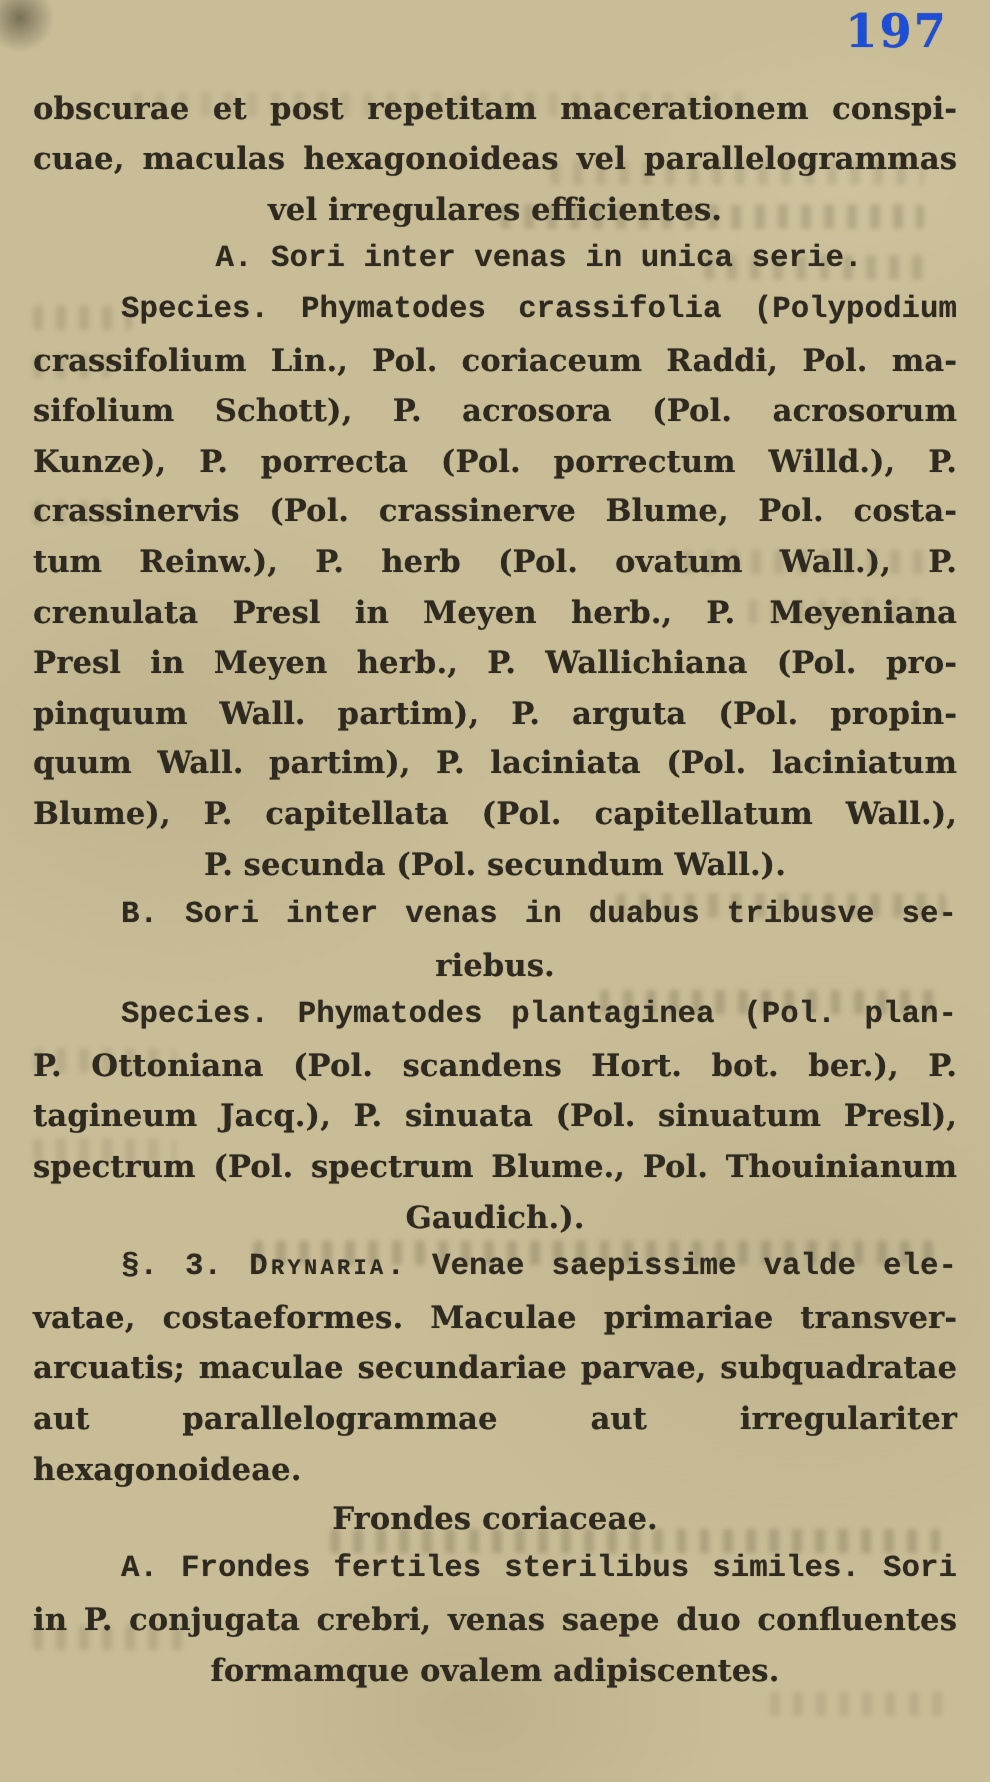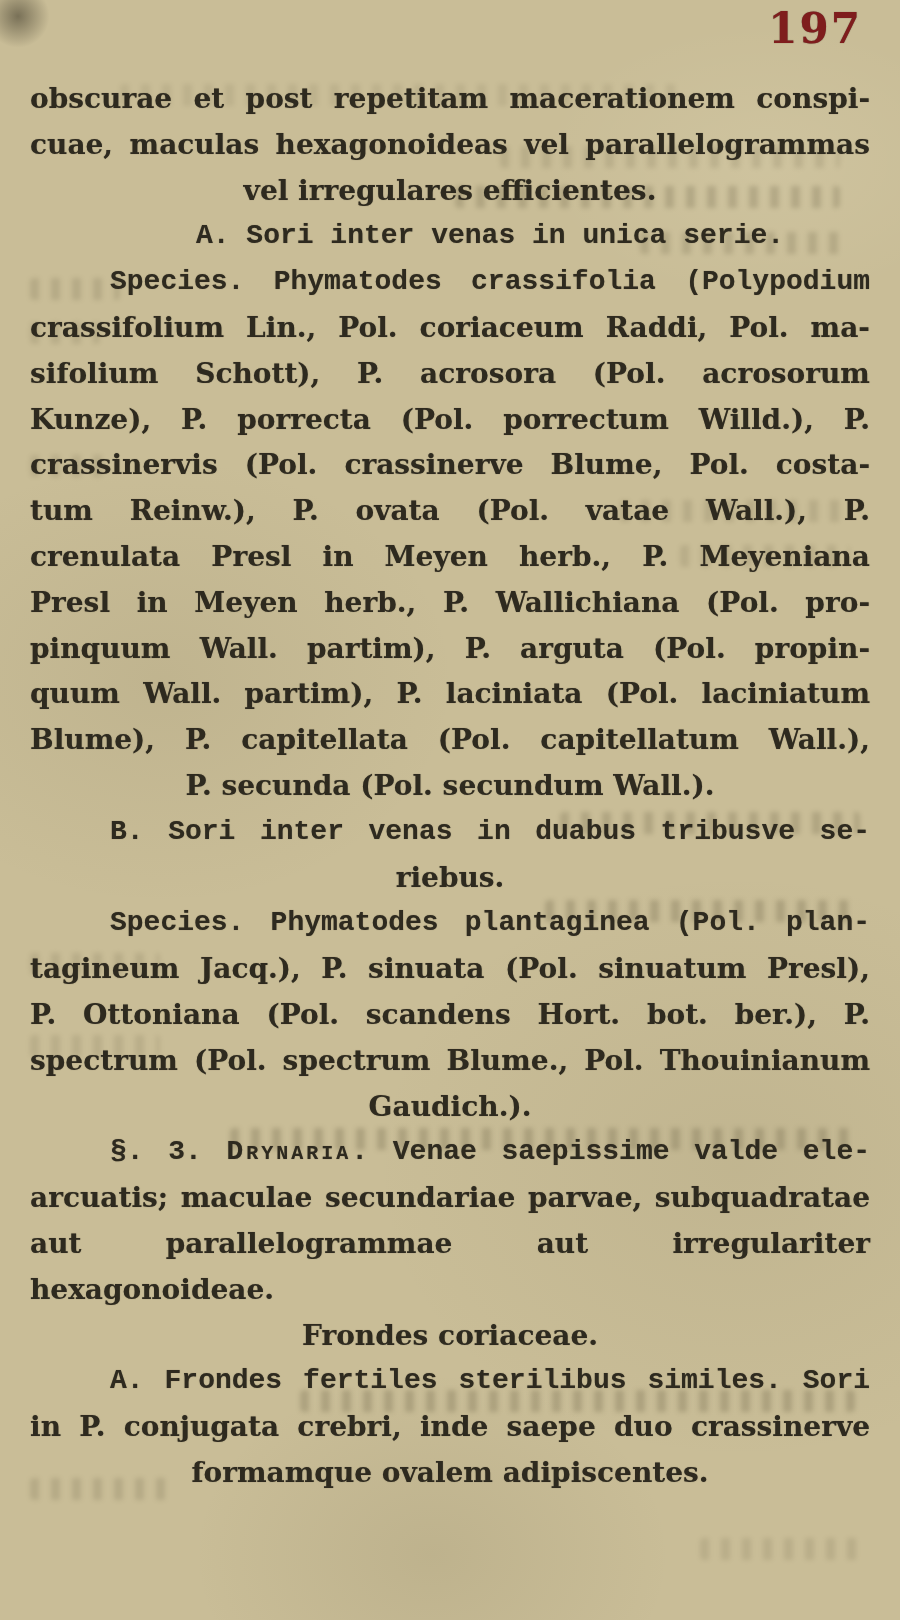--- a/index.html
+++ b/index.html
@@ -28,21 +28,21 @@
       radial-gradient(ellipse 520px 420px at 82% 72%, rgba(110,100,70,.09), rgba(110,100,70,0) 70%),
       radial-gradient(ellipse 340px 260px at 48% 96%, rgba(110,100,70,.12), rgba(110,100,70,0) 70%);
   }
   .page-number {
     position: absolute;
     top: 4px;
     right: 38px;
     font-size: 42px;
     font-weight: 700;
     letter-spacing: 2px;
-    color: #7f1d1d;
+    color: #1d4ed8;
     text-shadow: 0 0 1px rgba(38,35,26,.6);
   }
   .text-block {
     position: absolute;
     left: 30px;
     right: 30px;
     top: 76px;
     font-size: 28px;
     font-weight: 700;
     line-height: 45.8px;
@@ -94,35 +94,36 @@
   <div class="text-block" id="text-block">
       <div class="line just"><span>obscurae et post repetitam macerationem conspi-</span></div>
       <div class="line just"><span>cuae, maculas hexagonoideas vel parallelogrammas</span></div>
       <div class="line"><span>vel irregulares efficientes.</span></div>
       <div class="line indent"><span>A. Sori inter venas in unica serie.</span></div>
       <div class="line indent just"><span>Species. Phymatodes crassifolia (Polypodium</span></div>
       <div class="line just"><span>crassifolium </span><span class="it">Lin.</span><span>, Pol. coriaceum </span><span class="it">Raddi</span><span>, Pol. ma-</span></div>
       <div class="line just"><span>sifolium </span><span class="it">Schott</span><span>), P. acrosora (Pol. acrosorum</span></div>
       <div class="line just"><span class="it">Kunze</span><span>), P. porrecta (Pol. porrectum </span><span class="it">Willd.</span><span>), P.</span></div>
       <div class="line just"><span>crassinervis (Pol. crassinerve </span><span class="it">Blume</span><span>, Pol. costa-</span></div>
-      <div class="line just"><span>tum </span><span class="it">Reinw.</span><span>), P. ovata (Pol. vatae </span><span class="it">Wall.</span><span>), P.</span></div>
+      <div class="line just"><span>tum </span><span class="it">Reinw.</span><span>), P. herb (Pol. ovatum </span><span class="it">Wall.</span><span>), P.</span></div>
       <div class="line just"><span>crenulata </span><span class="it">Presl in Meyen herb.</span><span>, P. Meyeniana</span></div>
       <div class="line just"><span class="it">Presl in Meyen herb.</span><span>, P. Wallichiana (Pol. pro-</span></div>
       <div class="line just"><span>pinquum </span><span class="it">Wall. partim</span><span>), P. arguta (Pol. propin-</span></div>
       <div class="line just"><span>quum </span><span class="it">Wall. partim</span><span>), P. laciniata (Pol. laciniatum</span></div>
       <div class="line just"><span class="it">Blume</span><span>), P. capitellata (Pol. capitellatum </span><span class="it">Wall.</span><span>),</span></div>
       <div class="line"><span>P. secunda (Pol. secundum </span><span class="it">Wall.</span><span>).</span></div>
       <div class="line indent just"><span>B. Sori inter venas in duabus tribusve se-</span></div>
       <div class="line"><span>riebus.</span></div>
       <div class="line indent just"><span>Species. Phymatodes plantaginea (Pol. plan-</span></div>
+      <div class="line just"><span>P. Ottoniana (Pol. scandens </span><span class="it">Hort. bot. ber.</span><span>), P.</span></div>
       <div class="line just"><span>tagineum </span><span class="it">Jacq.</span><span>), P. sinuata (Pol. sinuatum </span><span class="it">Presl</span><span>),</span></div>
-      <div class="line just"><span>P. Ottoniana (Pol. scandens </span><span class="it">Hort. bot. ber.</span><span>), P.</span></div>
       <div class="line just"><span>spectrum (Pol. spectrum </span><span class="it">Blume.</span><span>, Pol. Thouinianum</span></div>
       <div class="line"><span class="it">Gaudich.</span><span>).</span></div>
       <div class="line indent just"><span>§. 3. </span><span class="sc">Drynaria</span><span>. Venae saepissime valde ele-</span></div>
+      <div class="line just"><span>vatae, costaeformes. Maculae primariae transver-</span></div>
       <div class="line just"><span>arcuatis; maculae secundariae parvae, subquadratae</span></div>
       <div class="line just"><span>aut parallelogrammae aut irregulariter hexagonoideae.</span></div>
       <div class="line"><span>Frondes coriaceae.</span></div>
       <div class="line indent just"><span>A. Frondes fertiles sterilibus similes. Sori</span></div>
-      <div class="line just"><span>in P. conjugata crebri, inde saepe duo crassinerve</span></div>
+      <div class="line just"><span>in P. conjugata crebri, venas saepe duo confluentes</span></div>
       <div class="line"><span>formamque ovalem adipiscentes.</span></div>
     </div>
 </div>
 
 </body></html>

